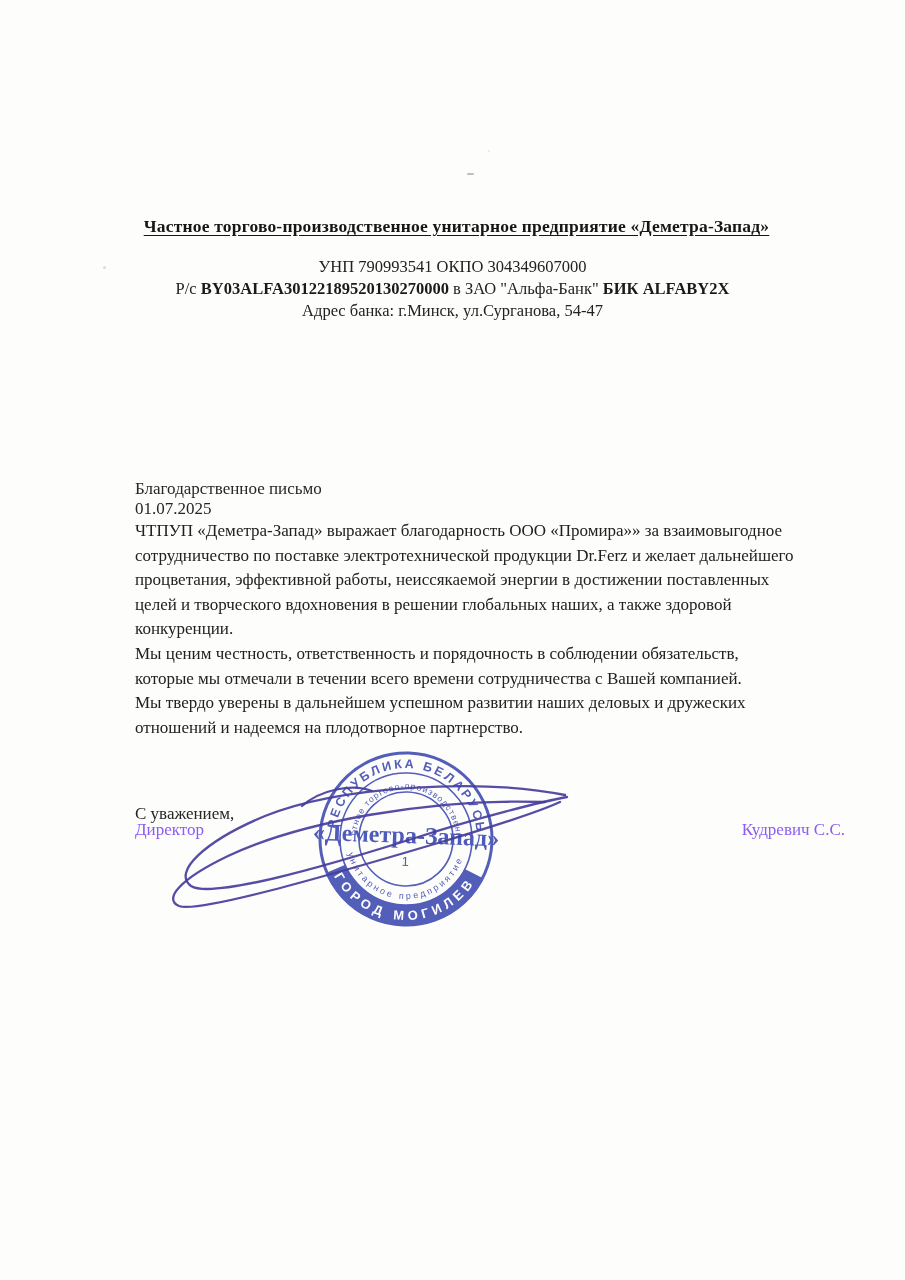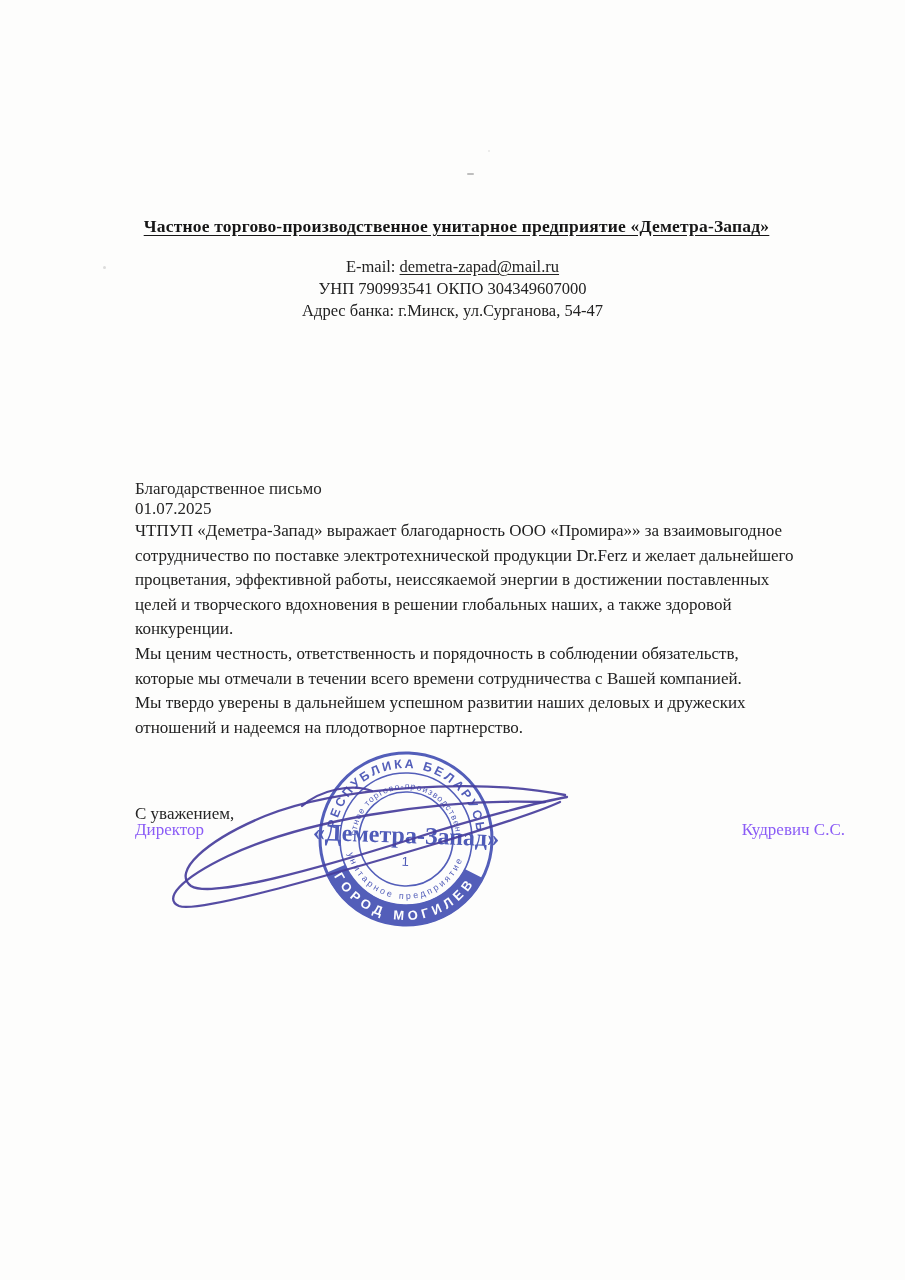--- a/index.html
+++ b/index.html
@@ -66,24 +66,24 @@
 <body>
 
 <div class="page">
 
   <div class="speck s1"></div>
   <div class="speck s2"></div>
   <div class="speck s3"></div>
 
   <header class="letterhead">
     <div class="lh-title">Частное торгово-производственное унитарное предприятие «Деметра-Запад»</div>
+    <div class="lh-line">УНП 790993541 ОКПО 304349607000</div>
     <div class="lh-line">
-      <span>E-mail: </span><a class="email">demetra-zapad@mail.ru</a>
+      <span>Р/с </span><b>BY03ALFA30122189520130270000</b><span> в ЗАО "Альфа-Банк" </span><b>БИК ALFABY2X</b>
     </div>
-    <div class="lh-line">УНП 790993541 ОКПО 304349607000</div>
     <div class="lh-line">Адрес банка: г.Минск, ул.Сурганова, 54-47</div>
   </header>
 
   <div class="meta-row">
     <span>Благодарственное письмо</span>
     <span>01.07.2025</span>
   </div>
 
   <div class="body-text">
     <div class="body-line">ЧТПУП «Деметра-Запад» выражает благодарность ООО «Промира»» за взаимовыгодное</div>

